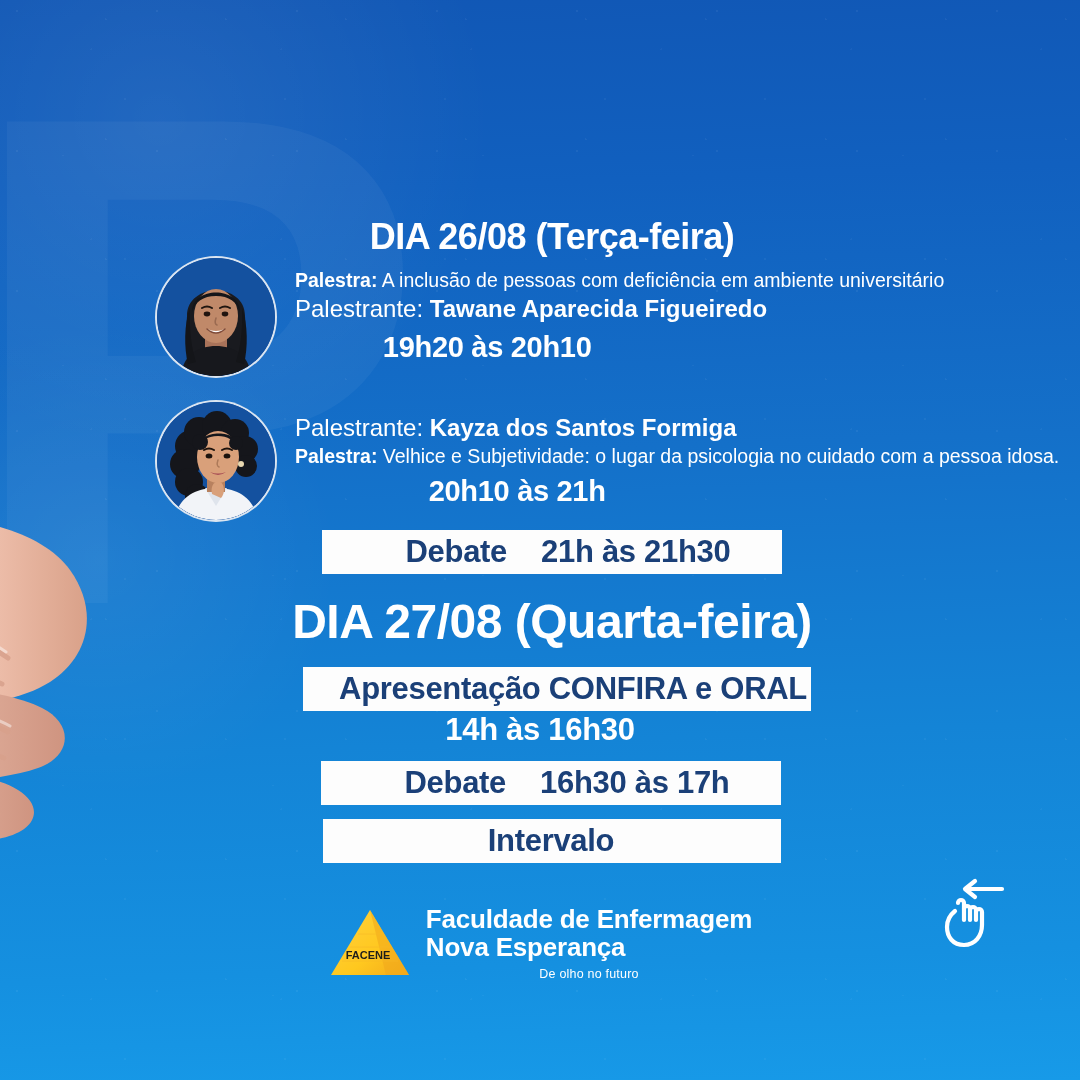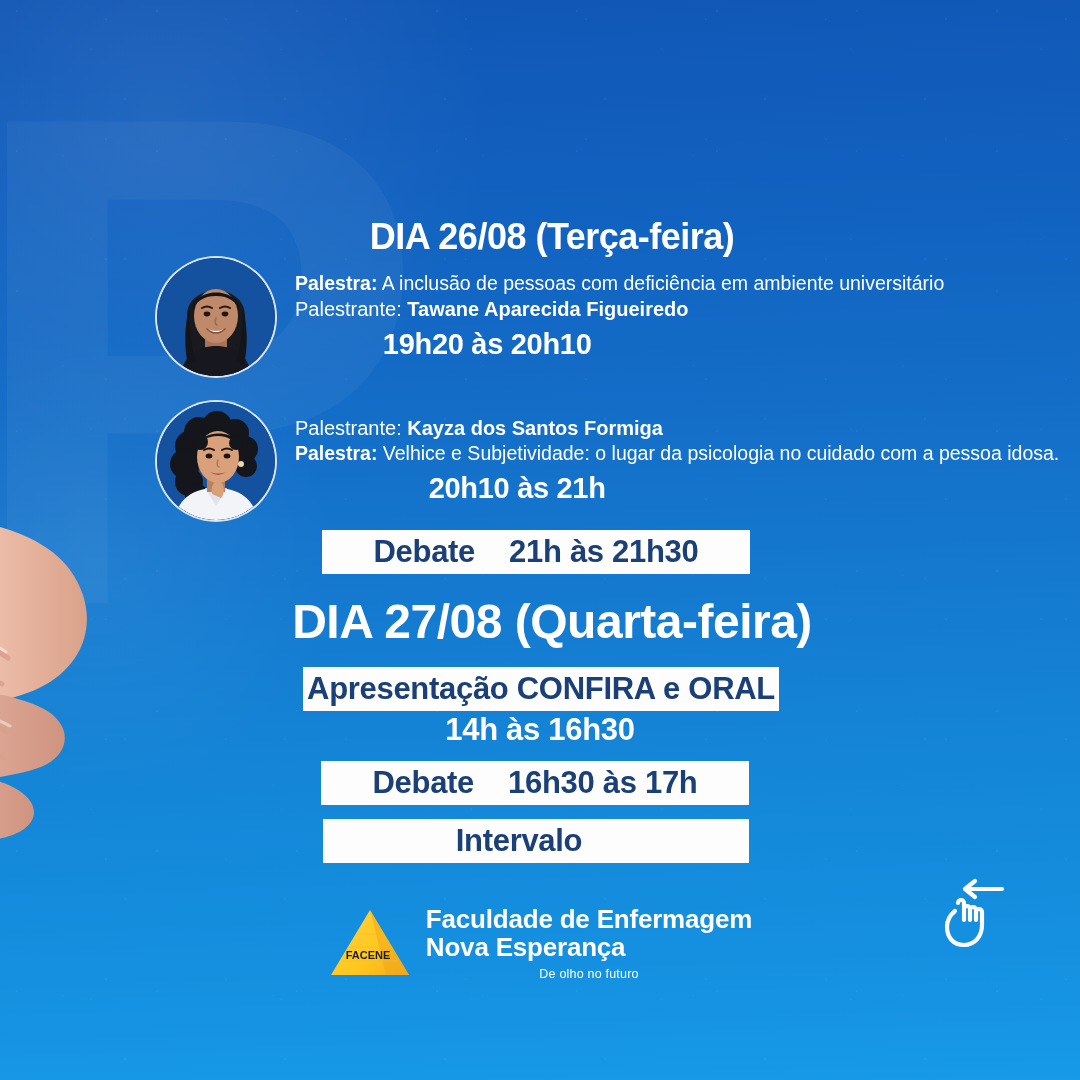--- a/index.html
+++ b/index.html
@@ -74,31 +74,31 @@
   .avatar{
     width:118px;height:118px;border-radius:50%;flex:0 0 118px;
     border:2px solid rgba(255,255,255,.85);
     overflow:hidden;position:relative;background:#0d4fa3;
   }
   .avatar svg{display:block;width:100%;height:100%;}
   .speaker-text{color:#ffffff;}
   .line{white-space:nowrap;line-height:1.28;}
   .line-talk{font-size:19.5px;font-weight:400;}
   .line-talk .lbl{font-weight:700;}
-  .line-person{font-size:20px;font-weight:400;margin-top:1px;}
+  .line-person{font-size:24px;font-weight:400;margin-top:1px;}
   .line-person .nm{font-weight:700;}
   .line-time{font-size:29px;font-weight:700;text-align:center;margin-top:4px;letter-spacing:-.3px;}
   .speaker-1 .line-time{padding-right:265px;}
   .speaker-2 .line-time{padding-right:320px;}
 
   
   .pill{
     position:absolute;background:#fdfdfd;color:#1b4078;
     font-weight:700;display:flex;align-items:center;justify-content:center;
-    white-space:nowrap;letter-spacing:-.3px;
+    white-space:nowrap;letter-spacing:-.3px;padding-left:32px;
   }
   .pill .gap{display:inline-block;width:34px;}
   .pill-debate1{left:322px;top:530px;width:428px;height:44px;font-size:31px;}
   .pill-banner {left:303px;top:667px;width:476px;height:44px;font-size:31px;}
   .pill-debate2{left:321px;top:761px;width:428px;height:44px;font-size:31px;}
   .pill-interv {left:323px;top:819px;width:426px;height:44px;font-size:31px;}
 
   .free-time{
     position:absolute;left:0;right:0;text-align:center;
     color:#ffffff;font-weight:700;font-size:31px;letter-spacing:-.3px;

